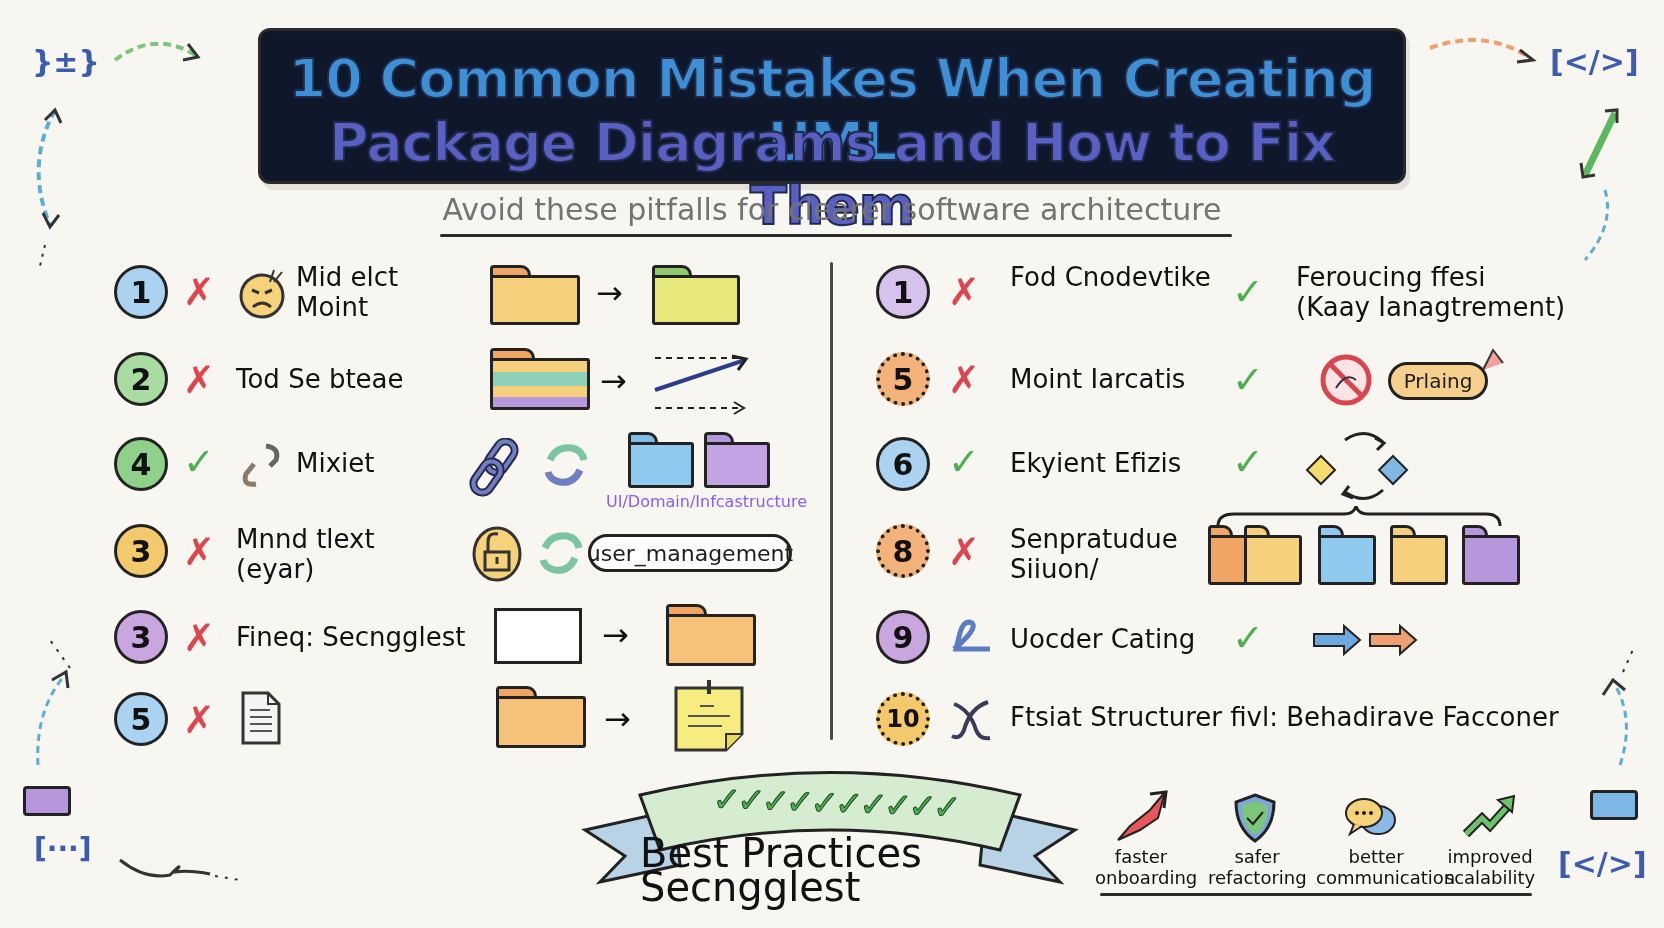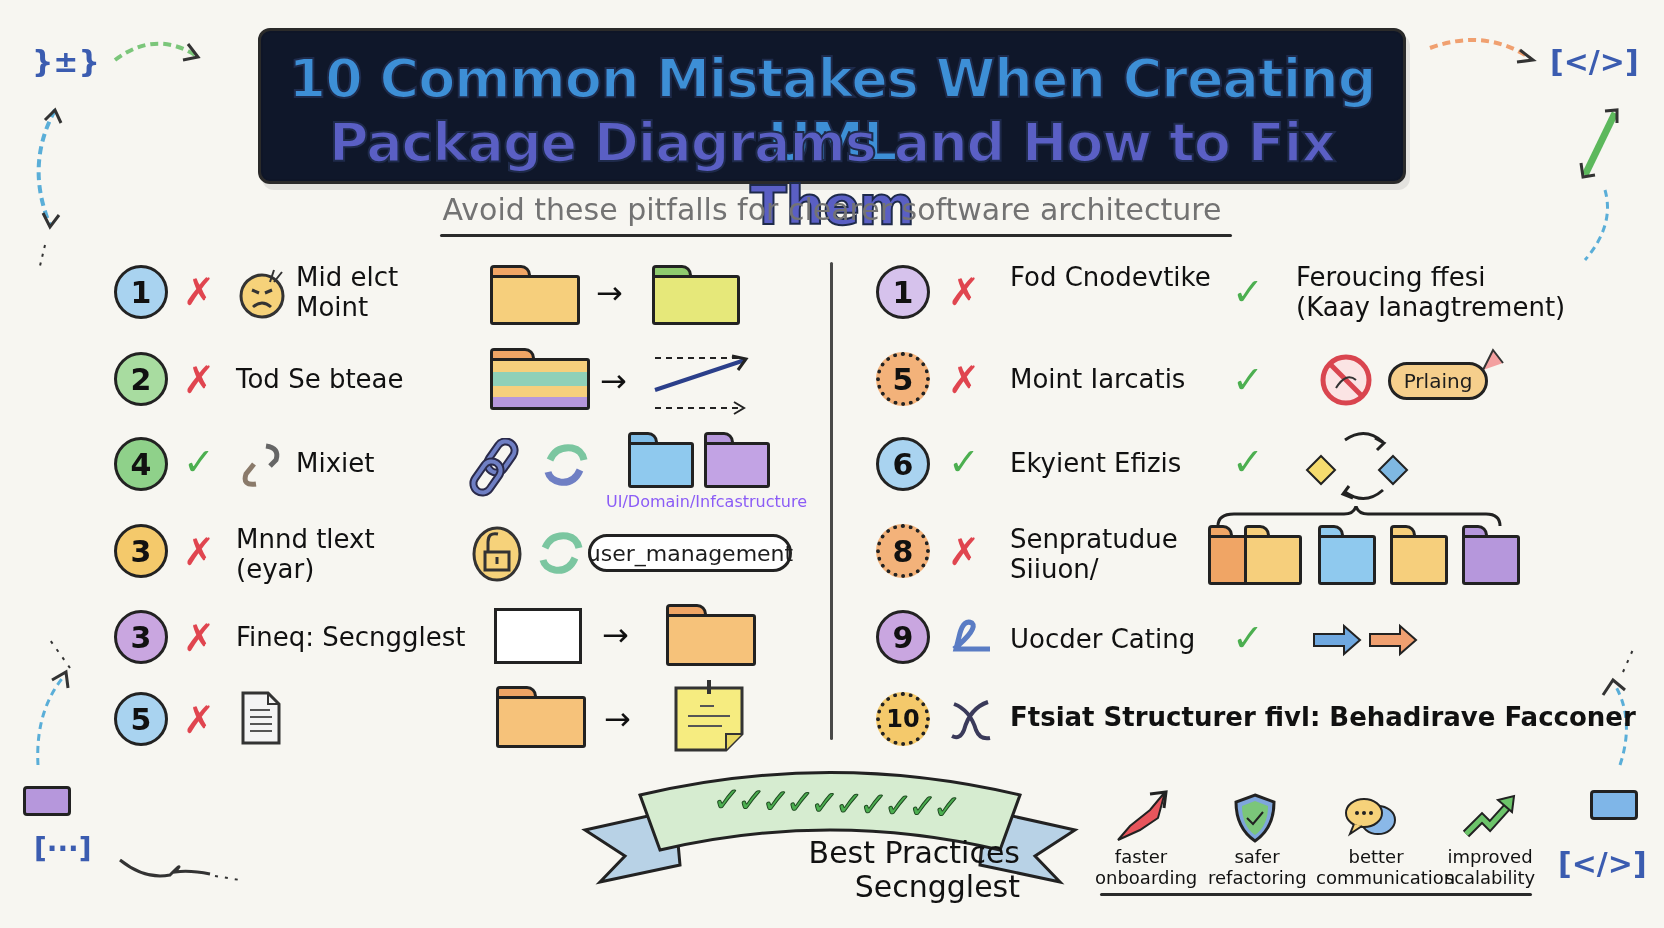--- a/index.html
+++ b/index.html
@@ -65,22 +65,22 @@
   .arrow-txt { position: absolute; font-size: 32px; color: #111; }
 
   .pill {
     position: absolute; border: 3px solid #222; border-radius: 30px;
     display: flex; align-items: center; justify-content: center; font-size: 22px;
   }
   .caption-small { position: absolute; font-size: 16px; color: #8b5cf6; }
 
   
   .ribbon-text {
-    position: absolute; left: 640px; width: 380px; text-align: right;
-    font-size: 30px; line-height: 34px; color: #111;
+    position: absolute; left: 640px; width: 380px; text-align: left;
+    font-size: 40px; line-height: 34px; color: #111;
   }
   .benefit { position: absolute; text-align: center; font-size: 18px; line-height: 21px; color: #111; }
   .benefit-rule {
     position: absolute; left: 1100px; top: 893px; width: 432px; height: 3px;
     background: #2a2a2a; border-radius: 2px;
   }
   .deco-bracket { position: absolute; font-size: 30px; font-weight: bold; color: #3b5cb0; }
   .deco-rect { position: absolute; border: 3px solid #222; border-radius: 4px; }
 </style>
 </head>
@@ -311,21 +311,21 @@
 <div class="mark ok" style="left:1232px;top:619px;">✓</div>
 <svg class="abs" style="left:1310px;top:620px" width="120" height="40">
   <path d="M4 14 L34 14 L34 6 L50 20 L34 34 L34 26 L4 26 Z" fill="#6fa8e0" stroke="#222" stroke-width="2"></path>
   <path d="M60 14 L90 14 L90 6 L106 20 L90 34 L90 26 L60 26 Z" fill="#f0a070" stroke="#222" stroke-width="2"></path>
 </svg>
 
 <div class="num badge small-text" style="left:876px;top:692px;background:#f4c96b;">10</div>
 <svg class="abs" style="left:948px;top:694px" width="46" height="50">
   <path d="M6 10 Q22 16 28 36 Q32 46 42 44 M40 8 Q22 14 16 36 Q12 46 4 42" fill="none" stroke="#3a3a5a" stroke-width="4"></path>
 </svg>
-<div class="label" style="left:1010px;top:702px;font-weight:bold;">Ftsiat Structurer fivl: Behadirave Facconer</div>
+<div class="label" style="left:1010px;top:702px;">Ftsiat Structurer fivl: Behadirave Facconer</div>
 
 <svg class="abs" style="left:580px;top:770px" width="500" height="150">
   <path d="M5 60 L95 40 L100 95 L20 112 L45 86 Z" fill="#b8d2e6" stroke="#222" stroke-width="3"></path>
   <path d="M495 60 L405 40 L400 95 L480 112 L455 86 Z" fill="#b8d2e6" stroke="#222" stroke-width="3"></path>
   <path d="M60 25 Q250 -20 440 25 L420 80 Q250 40 80 80 Z" fill="#d6ecd0" stroke="#222" stroke-width="3"></path>
 </svg>
 <div class="abs" style="left:650px;top:783px;width:370px;font-size:34px;color:#4caf50;letter-spacing:-4px;text-align:center;font-weight:bold;-webkit-text-stroke:1px #1e4a20;transform:rotate(2deg);">✓✓✓✓✓✓✓✓✓✓</div>
 <div class="ribbon-text" style="top:836px;"><span>Best Practices</span><br><span>Secngglest</span></div>
 
 <svg class="abs" style="left:1110px;top:790px" width="60" height="55">

